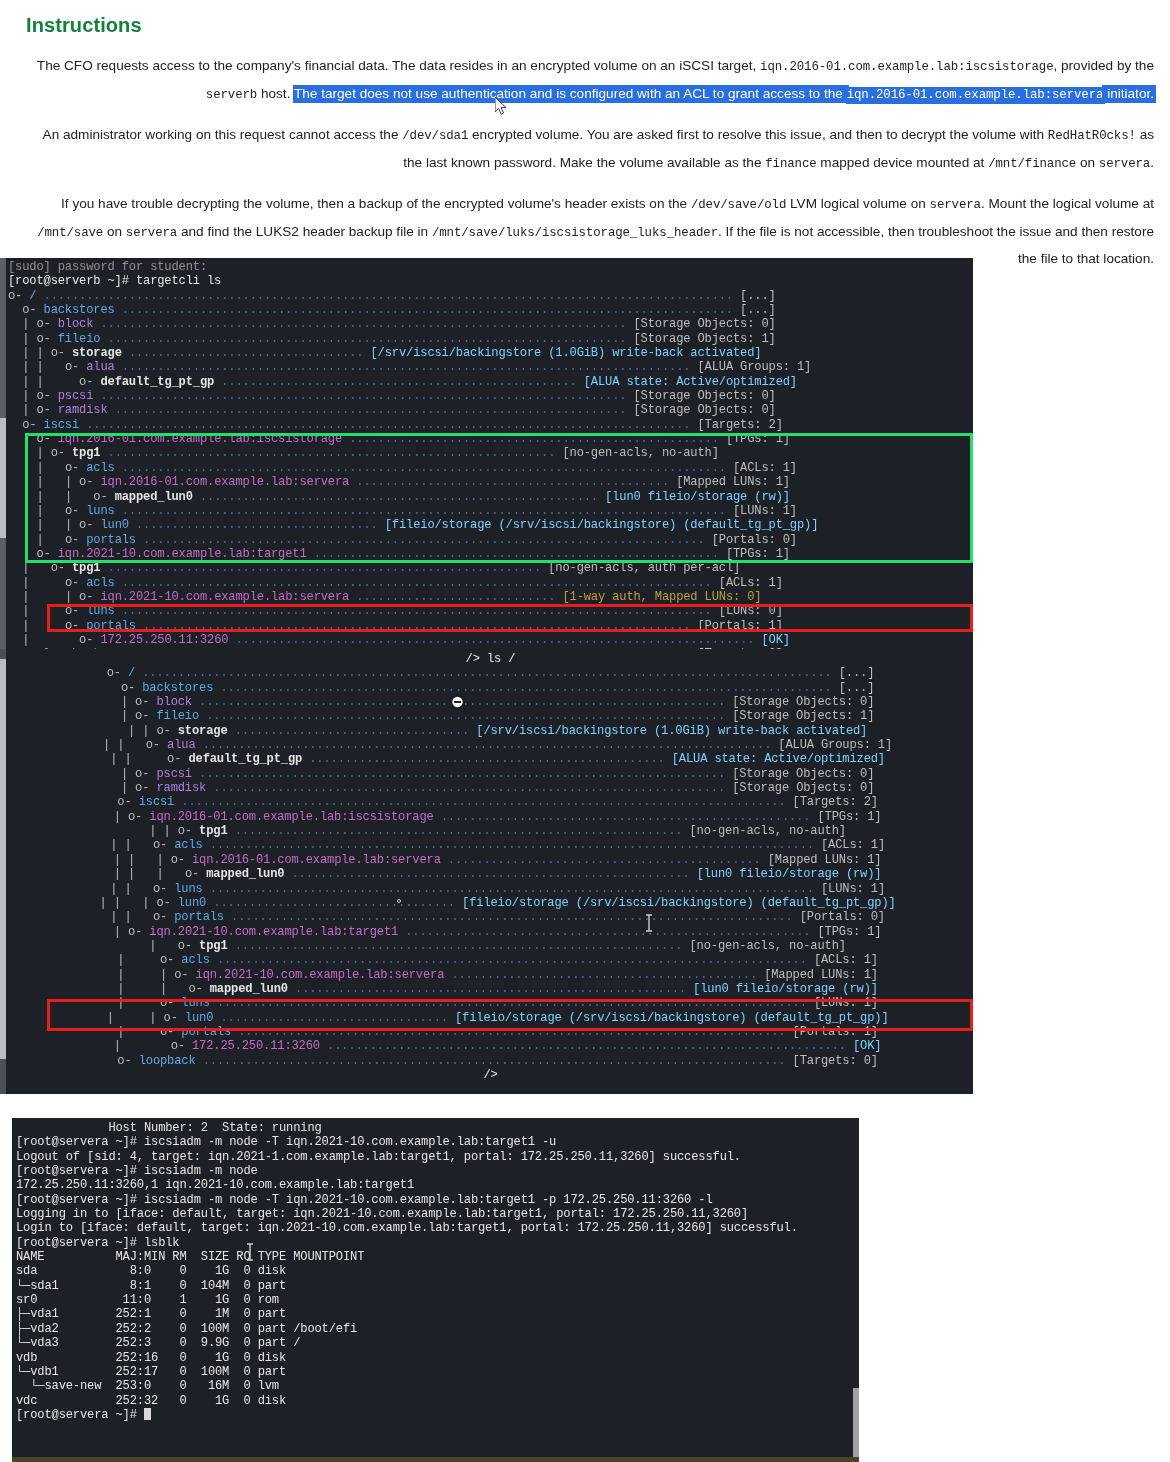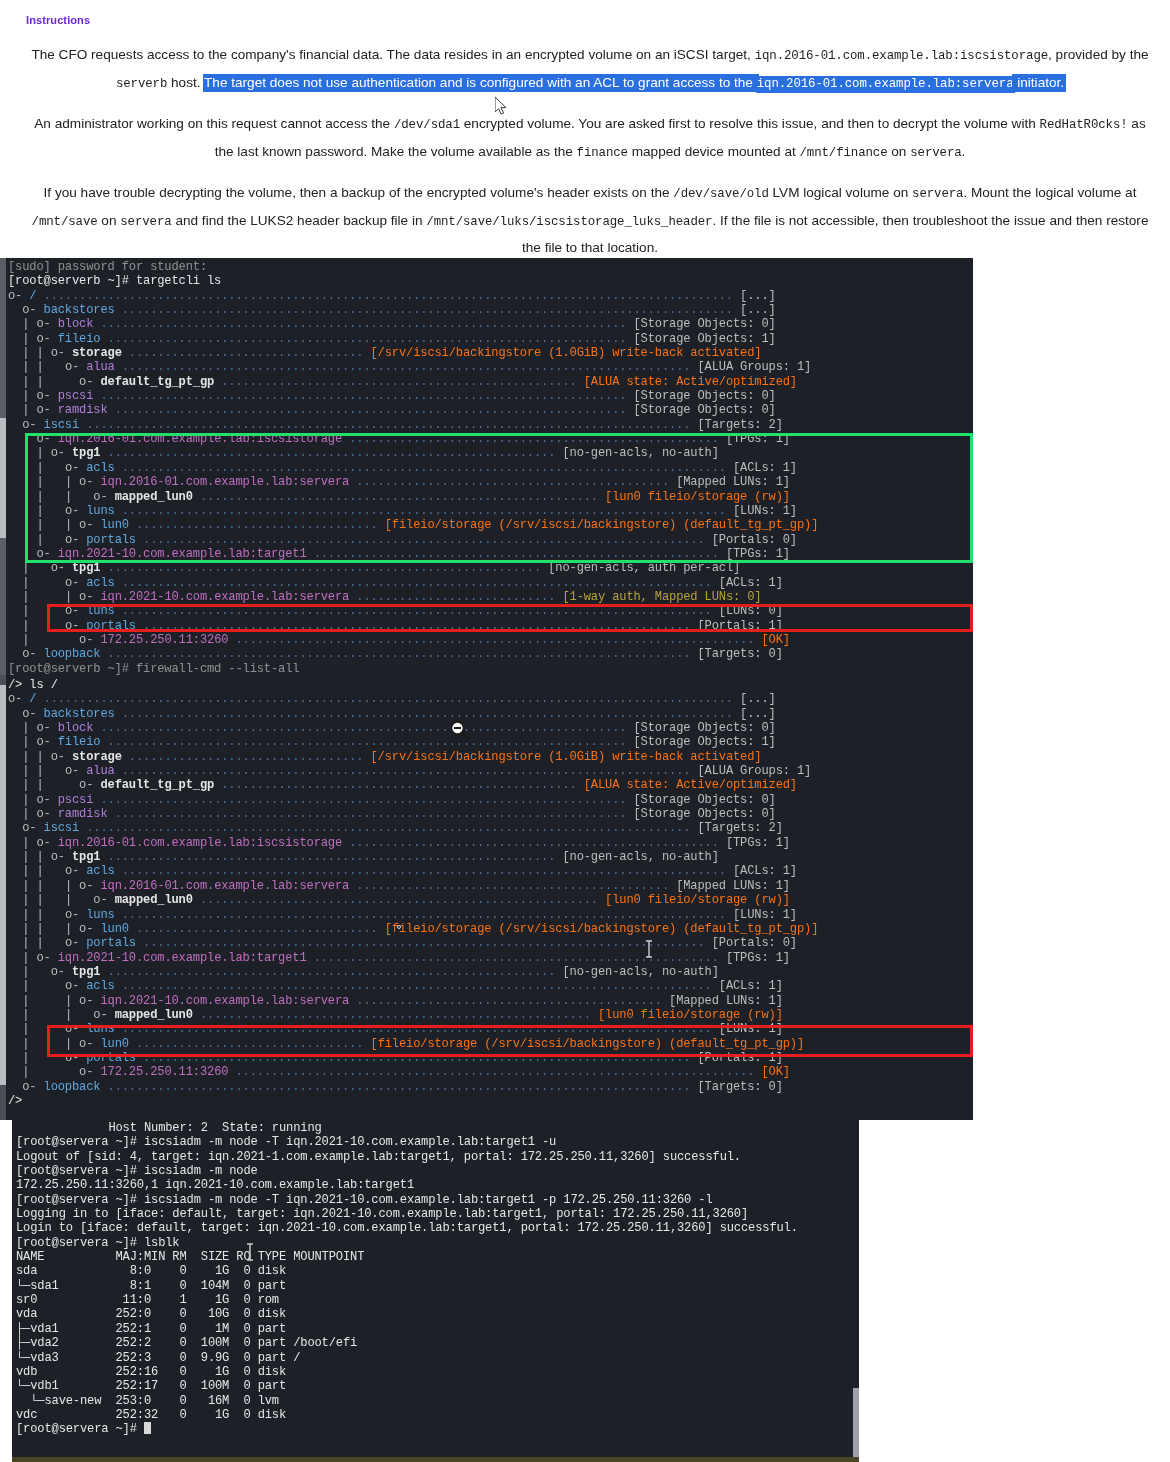--- a/index.html
+++ b/index.html
@@ -11,26 +11,26 @@
     overflow: hidden;
   }
   #page { position: relative; width: 1170px; height: 1462px; background:#fff; }
 
   
   .instructions {
     position: absolute; left: 0; top: 0; width: 1170px; height: 258px;
     background: #fff; padding: 14px 16px 0 26px;
   }
   .instr-title {
-    font-size: 11px; font-weight: bold; color: #6d28d9;
+    font-size: 20px; font-weight: bold; color: #15803d;
     margin: 0 0 16px 0; letter-spacing: .1px;
   }
   .instr-p {
     font-size: 13.6px; color: #222; line-height: 25.5px;
-    margin: 0 0 14px 0; max-width: 1135px; text-align: center;
+    margin: 0 0 14px 0; max-width: 1135px; text-align: right;
   }
   .mono {
     font-family: "Liberation Mono", "DejaVu Sans Mono", monospace;
     font-size: 12.4px; letter-spacing: -0.1px;
   }
   .hl {
     background: #2a6fe0; color: #ffffff; padding: 1px 0 2px 0;
     box-shadow: 2px 0 0 #2a6fe0, -1px 0 0 #2a6fe0;
   }
 
@@ -69,21 +69,21 @@
     position: absolute; width: 6px; background: #b9bcc0;
   }
 
   
   .c-white  { color: #e6e6e6; }
   .c-grey   { color: #bdbdbd; }
   .c-dot    { color: #4a6f9c; }
   .c-blue   { color: #5fa8e0; }
   .c-purple { color: #b07fd8; }
   .c-mag    { color: #c06ec0; }
-  .c-green  { color: #f97316; }
+  .c-green  { color: #7dd3fc; }
   .c-yellow { color: #b8a23c; }
   .c-bold   { font-weight: bold; color:#e5e5e5; }
 
   
   .box {
     position: absolute; pointer-events: none;
   }
   .box-green { border: 3px solid #23e06a; }
   .box-red   { border: 3px solid #e81d1d; }
 
@@ -151,21 +151,21 @@
         <div class="line">  <span class="c-grey">|</span>       <span class="c-grey">o-</span> <span class="c-mag">172.25.250.11:3260</span> <span class="c-dot">.........................................................................</span> <span class="c-green">[OK]</span></div>
         <div class="line">  <span class="c-grey">o-</span> <span class="c-blue">loopback</span> <span class="c-dot">..................................................................................</span> <span class="c-grey">[Targets: 0]</span></div>
         <div class="line dimtop"><span class="c-white">[root@serverb ~]# firewall-cmd --list-all</span></div>
       </div>
 
     <div class="box box-green" style="left:25px; top:175px; width:948px; height:130px;"></div>
     <div class="box box-red" style="left:47px; top:346px; width:926px; height:28px;"></div>
 
   </div>
 
-  <div class="term" id="term2" style="left:0px; top:675px; width:973px; height:445px;">
+  <div class="term" id="term2" style="left:0px; top:649px; width:973px; height:445px;text-align:center;">
     <div class="gutter2">
       <div class="scroll-thumb" style="top:10px; height:400px;"></div>
     </div>
     <div class="term-body" id="term2-body" style="padding:3px 0 0 8px;">
         <div class="line"><span class="c-white">/&gt; ls /</span></div>
         <div class="line"><span class="c-grey">o-</span> <span class="c-blue">/</span> <span class="c-dot">.................................................................................................</span> <span class="c-grey">[...]</span></div>
         <div class="line">  <span class="c-grey">o-</span> <span class="c-blue">backstores</span> <span class="c-dot">......................................................................................</span> <span class="c-grey">[...]</span></div>
         <div class="line">  <span class="c-grey">|</span> <span class="c-grey">o-</span> <span class="c-purple">block</span> <span class="c-dot">..........................................................................</span> <span class="c-grey">[Storage Objects: 0]</span></div>
         <div class="line">  <span class="c-grey">|</span> <span class="c-grey">o-</span> <span class="c-blue">fileio</span> <span class="c-dot">.........................................................................</span> <span class="c-grey">[Storage Objects: 1]</span></div>
         <div class="line">  <span class="c-grey">|</span> <span class="c-grey">|</span> <span class="c-grey">o-</span> <span class="c-bold">storage</span> <span class="c-dot">.................................</span> <span class="c-green">[/srv/iscsi/backingstore (1.0GiB) write-back activated]</span></div>
@@ -216,21 +216,20 @@
         <div class="line"><span class="c-white">[root@servera ~]# iscsiadm -m node</span></div>
         <div class="line"><span class="c-white">172.25.250.11:3260,1 iqn.2021-10.com.example.lab:target1</span></div>
         <div class="line"><span class="c-white">[root@servera ~]# iscsiadm -m node -T iqn.2021-10.com.example.lab:target1 -p 172.25.250.11:3260 -l</span></div>
         <div class="line"><span class="c-white">Logging in to [iface: default, target: iqn.2021-10.com.example.lab:target1, portal: 172.25.250.11,3260]</span></div>
         <div class="line"><span class="c-white">Login to [iface: default, target: iqn.2021-10.com.example.lab:target1, portal: 172.25.250.11,3260] successful.</span></div>
         <div class="line"><span class="c-white">[root@servera ~]# lsblk</span></div>
         <div class="line"><span class="c-white">NAME          MAJ:MIN RM  SIZE RO TYPE MOUNTPOINT</span></div>
         <div class="line"><span class="c-white">sda             8:0    0    1G  0 disk </span></div>
         <div class="line"><span class="c-white">└─sda1          8:1    0  104M  0 part </span></div>
         <div class="line"><span class="c-white">sr0            11:0    1    1G  0 rom  </span></div>
-        <div class="line"><span class="c-white">vda           252:0    0   10G  0 disk </span></div>
         <div class="line"><span class="c-white">├─vda1        252:1    0    1M  0 part </span></div>
         <div class="line"><span class="c-white">├─vda2        252:2    0  100M  0 part /boot/efi</span></div>
         <div class="line"><span class="c-white">└─vda3        252:3    0  9.9G  0 part /</span></div>
         <div class="line"><span class="c-white">vdb           252:16   0    1G  0 disk </span></div>
         <div class="line"><span class="c-white">└─vdb1        252:17   0  100M  0 part </span></div>
         <div class="line"><span class="c-white">  └─save-new  253:0    0   16M  0 lvm  </span></div>
         <div class="line"><span class="c-white">vdc           252:32   0    1G  0 disk </span></div>
         <div class="line"><span class="c-white">[root@servera ~]# </span><span class="blockcur"></span></div>
       </div>
     <div class="scroll-thumb" style="right:0px; top:270px; height:72px; background:#9ea2a6;"></div>

